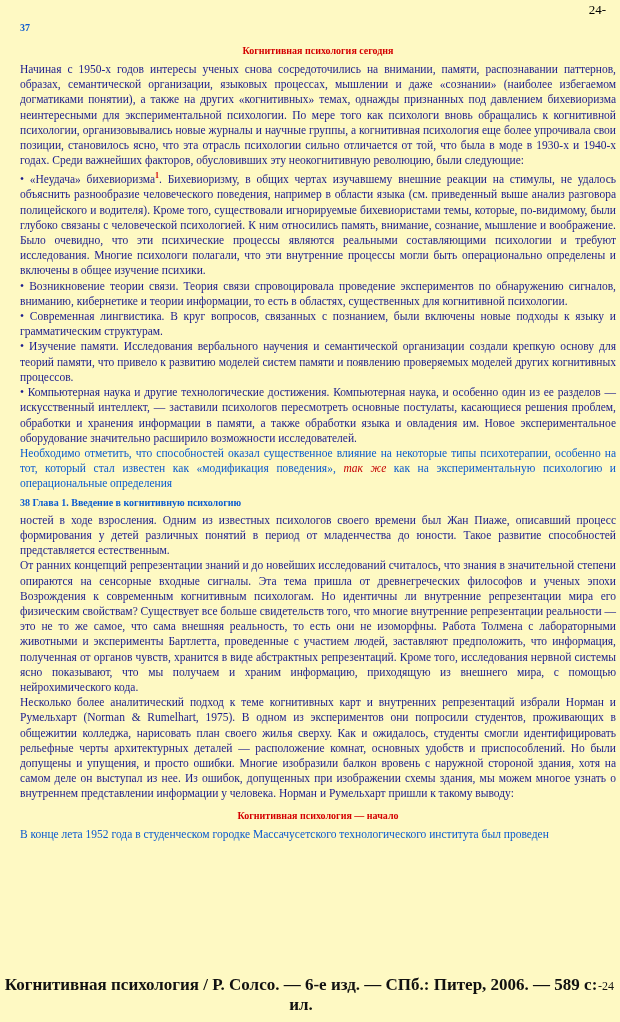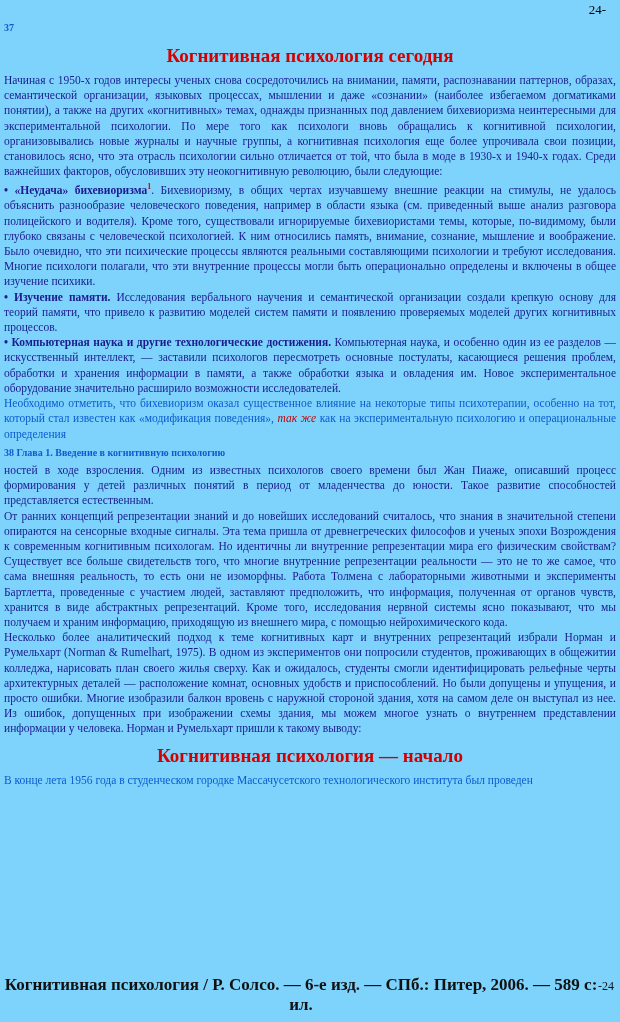--- a/index.html
+++ b/index.html
@@ -5,52 +5,52 @@
   * { margin:0; padding:0; box-sizing:border-box; }
   html, body { background:#ffffff; }
   body {
     width:620px; height:1022px;
     font-family:"Liberation Serif", serif;
     overflow:hidden;
   }
   .page {
     position:relative;
     width:620px; height:1022px;
-    background:#7dd3fc;
-    padding:2px 4px 0 4px;
+    background:#fef9c3;
+    padding:2px 4px 0 20px;
     overflow:hidden;
   }
   .top-num {
     text-align:right;
     padding-right:10px;
     font-size:13px;
     color:#000000;
     height:16px;
   }
   .margin-num {
     font-size:10px;
     font-weight:bold;
     color:#0b5bd0;
     height:15px;
     margin-top:4px;
   }
   h1.red-heading {
     color:#d40000;
     text-align:center;
-    font-size:19px;
+    font-size:10px;
     font-weight:bold;
     margin:8px 0 6px 0;
   }
   p.body {
     color:#1b1b8e;
     font-size:11.5px;
     line-height:15.2px;
     text-align:justify;
   }
-  .bold { font-weight:bold; }
+  .bold { font-weight:normal; }
   sup.fnmark {
     color:#d40000;
     font-weight:bold;
     font-size:8px;
   }
   .blue-text { color:#0b5bd0 !important; }
   .red-em {
     color:#c40000;
     font-style:italic;
     font-family:Liberation Serif, serif;
@@ -89,39 +89,41 @@
 
   <div class="top-num">24-</div>
   <div class="margin-num">37</div>
 
   <h1 class="red-heading">Когнитивная психология сегодня</h1>
 
   <p class="body">Начиная с 1950-х годов интересы ученых снова сосредоточились на внимании, памяти, распознавании паттернов, образах, семантической организации, языковых процессах, мышлении и даже «сознании» (наиболее избегаемом догматиками понятии), а также на других «когнитивных» темах, однажды признанных под давлением бихевиоризма неинтересными для экспериментальной психологии. По мере того как психологи вновь обращались к когнитивной психологии, организовывались новые журналы и научные группы, а когнитивная психология еще более упрочивала свои позиции, становилось ясно, что эта отрасль психологии сильно отличается от той, что была в моде в 1930-х и 1940-х годах. Среди важнейших факторов, обусловивших эту неокогнитивную революцию, были следующие:</p>
 
   <p class="body"><span class="bold">• «Неудача» бихевиоризма</span><sup class="fnmark">1</sup><span>. Бихевиоризму, в общих чертах изучавшему внешние реакции на стимулы, не удалось объяснить разнообразие человеческого поведения, например в области языка (см. приведенный выше анализ разговора полицейского и водителя). Кроме того, существовали игнорируемые бихевиористами темы, которые, по-видимому, были глубоко связаны с человеческой психологией. К ним относились память, внимание, сознание, мышление и воображение. Было очевидно, что эти психические процессы являются реальными составляющими психологии и требуют исследования. Многие психологи полагали, что эти внутренние процессы могли быть операционально определены и включены в общее изучение психики.</span></p>
 
+  <p class="body"><span class="bold">• Возникновение теории связи.</span><span> Теория связи спровоцировала проведение экспериментов по обнаружению сигналов, вниманию, кибернетике и теории информации, то есть в областях, существенных для когнитивной психологии.</span></p>
 
+  <p class="body"><span class="bold">• Современная лингвистика.</span><span> В круг вопросов, связанных с познанием, были включены новые подходы к языку и грамматическим структурам.</span></p>
 
   <p class="body"><span class="bold">• Изучение памяти.</span><span> Исследования вербального научения и семантической организации создали крепкую основу для теорий памяти, что привело к развитию моделей систем памяти и появлению проверяемых моделей других когнитивных процессов.</span></p>
 
   <p class="body"><span class="bold">• Компьютерная наука и другие технологические достижения.</span><span> Компьютерная наука, и особенно один из ее разделов — искусственный интеллект, — заставили психологов пересмотреть основные постулаты, касающиеся решения проблем, обработки и хранения информации в памяти, а также обработки языка и овладения им. Новое экспериментальное оборудование значительно расширило возможности исследователей.</span></p>
 
 
-  <p class="body blue-text"><span>Необходимо отметить, что бихевиоризм оказал существенное влияние на некоторые типы психотерапии, особенно на тот, который стал известен как «модификация поведения», </span><span class="red-em">так же</span><span> как на экспериментальную психологию и операциональные определения</span></p>
+  <p class="body blue-text"><span>Необходимо отметить, что способностей оказал существенное влияние на некоторые типы психотерапии, особенно на тот, который стал известен как «модификация поведения», </span><span class="red-em">так же</span><span> как на экспериментальную психологию и операциональные определения</span></p>
 
   <div class="chapter-heading">38 Глава 1. Введение в когнитивную психологию</div>
 
   <p class="body">ностей в ходе взросления. Одним из известных психологов своего времени был Жан Пиаже, описавший процесс формирования у детей различных понятий в период от младенчества до юности. Такое развитие способностей представляется естественным.</p>
 
   <p class="body">От ранних концепций репрезентации знаний и до новейших исследований считалось, что знания в значительной степени опираются на сенсорные входные сигналы. Эта тема пришла от древнегреческих философов и ученых эпохи Возрождения к современным когнитивным психологам. Но идентичны ли внутренние репрезентации мира его физическим свойствам? Существует все больше свидетельств того, что многие внутренние репрезентации реальности — это не то же самое, что сама внешняя реальность, то есть они не изоморфны. Работа Толмена с лабораторными животными и эксперименты Бартлетта, проведенные с участием людей, заставляют предположить, что информация, полученная от органов чувств, хранится в виде абстрактных репрезентаций. Кроме того, исследования нервной системы ясно показывают, что мы получаем и храним информацию, приходящую из внешнего мира, с помощью нейрохимического кода.</p>
 
   <p class="body">Несколько более аналитический подход к теме когнитивных карт и внутренних репрезентаций избрали Норман и Румельхарт (Norman &amp; Rumelhart, 1975). В одном из экспериментов они попросили студентов, проживающих в общежитии колледжа, нарисовать план своего жилья сверху. Как и ожидалось, студенты смогли идентифицировать рельефные черты архитектурных деталей — расположение комнат, основных удобств и приспособлений. Но были допущены и упущения, и просто ошибки. Многие изобразили балкон вровень с наружной стороной здания, хотя на самом деле он выступал из нее. Из ошибок, допущенных при изображении схемы здания, мы можем многое узнать о внутреннем представлении информации у человека. Норман и Румельхарт пришли к такому выводу:</p>
 
   <h1 class="red-heading">Когнитивная психология — начало</h1>
 
-  <p class="body blue-text">В конце лета 1956 года в студенческом городке Массачусетского технологического института был проведен</p>
+  <p class="body blue-text">В конце лета 1952 года в студенческом городке Массачусетского технологического института был проведен</p>
 
   <div class="footer">
     <div class="citation">Когнитивная психология / Р. Солсо. — 6-е изд. — СПб.: Питер, 2006. — 589 с: ил.</div>
     <div class="footer-pageref">-24</div>
   </div>
 
 </div>
 
 </body></html>

